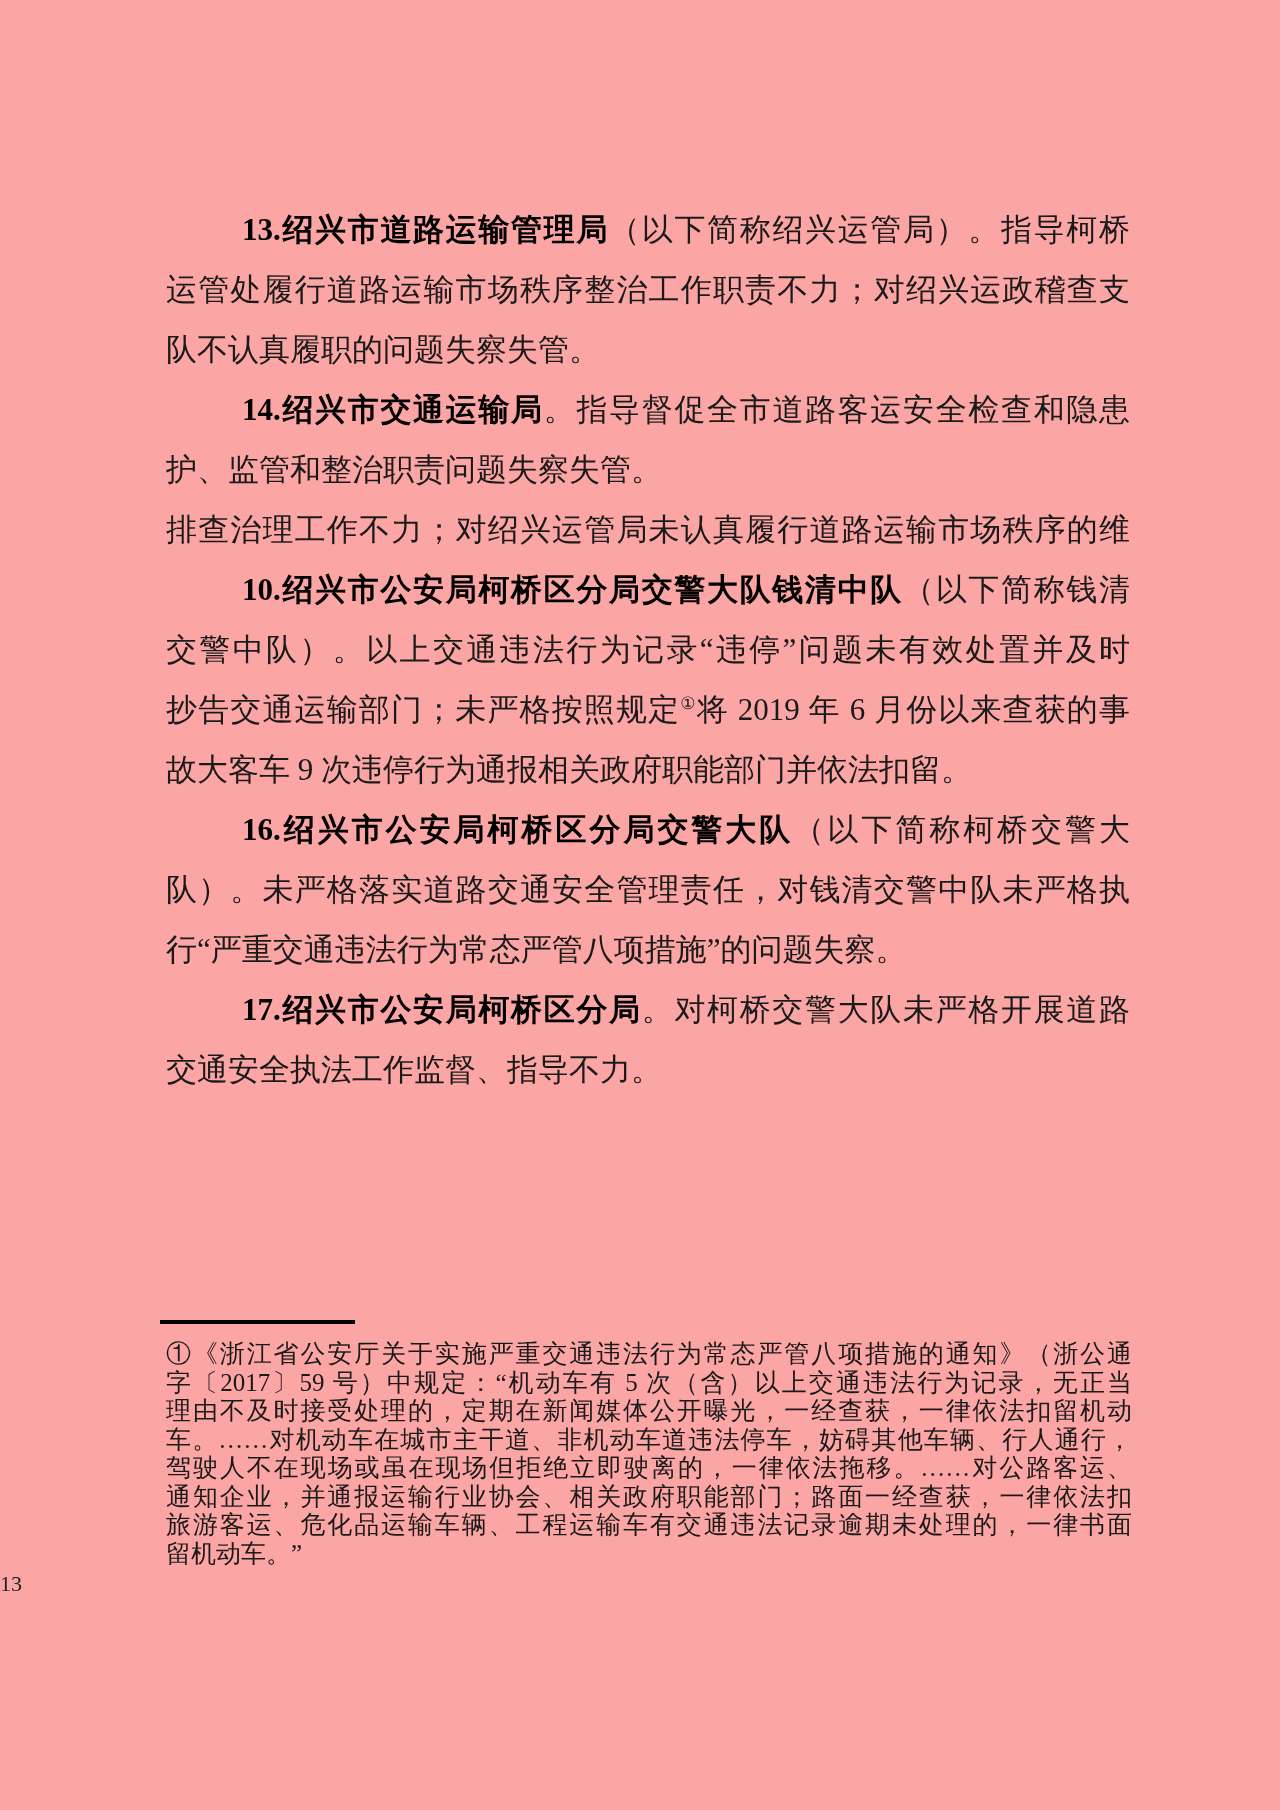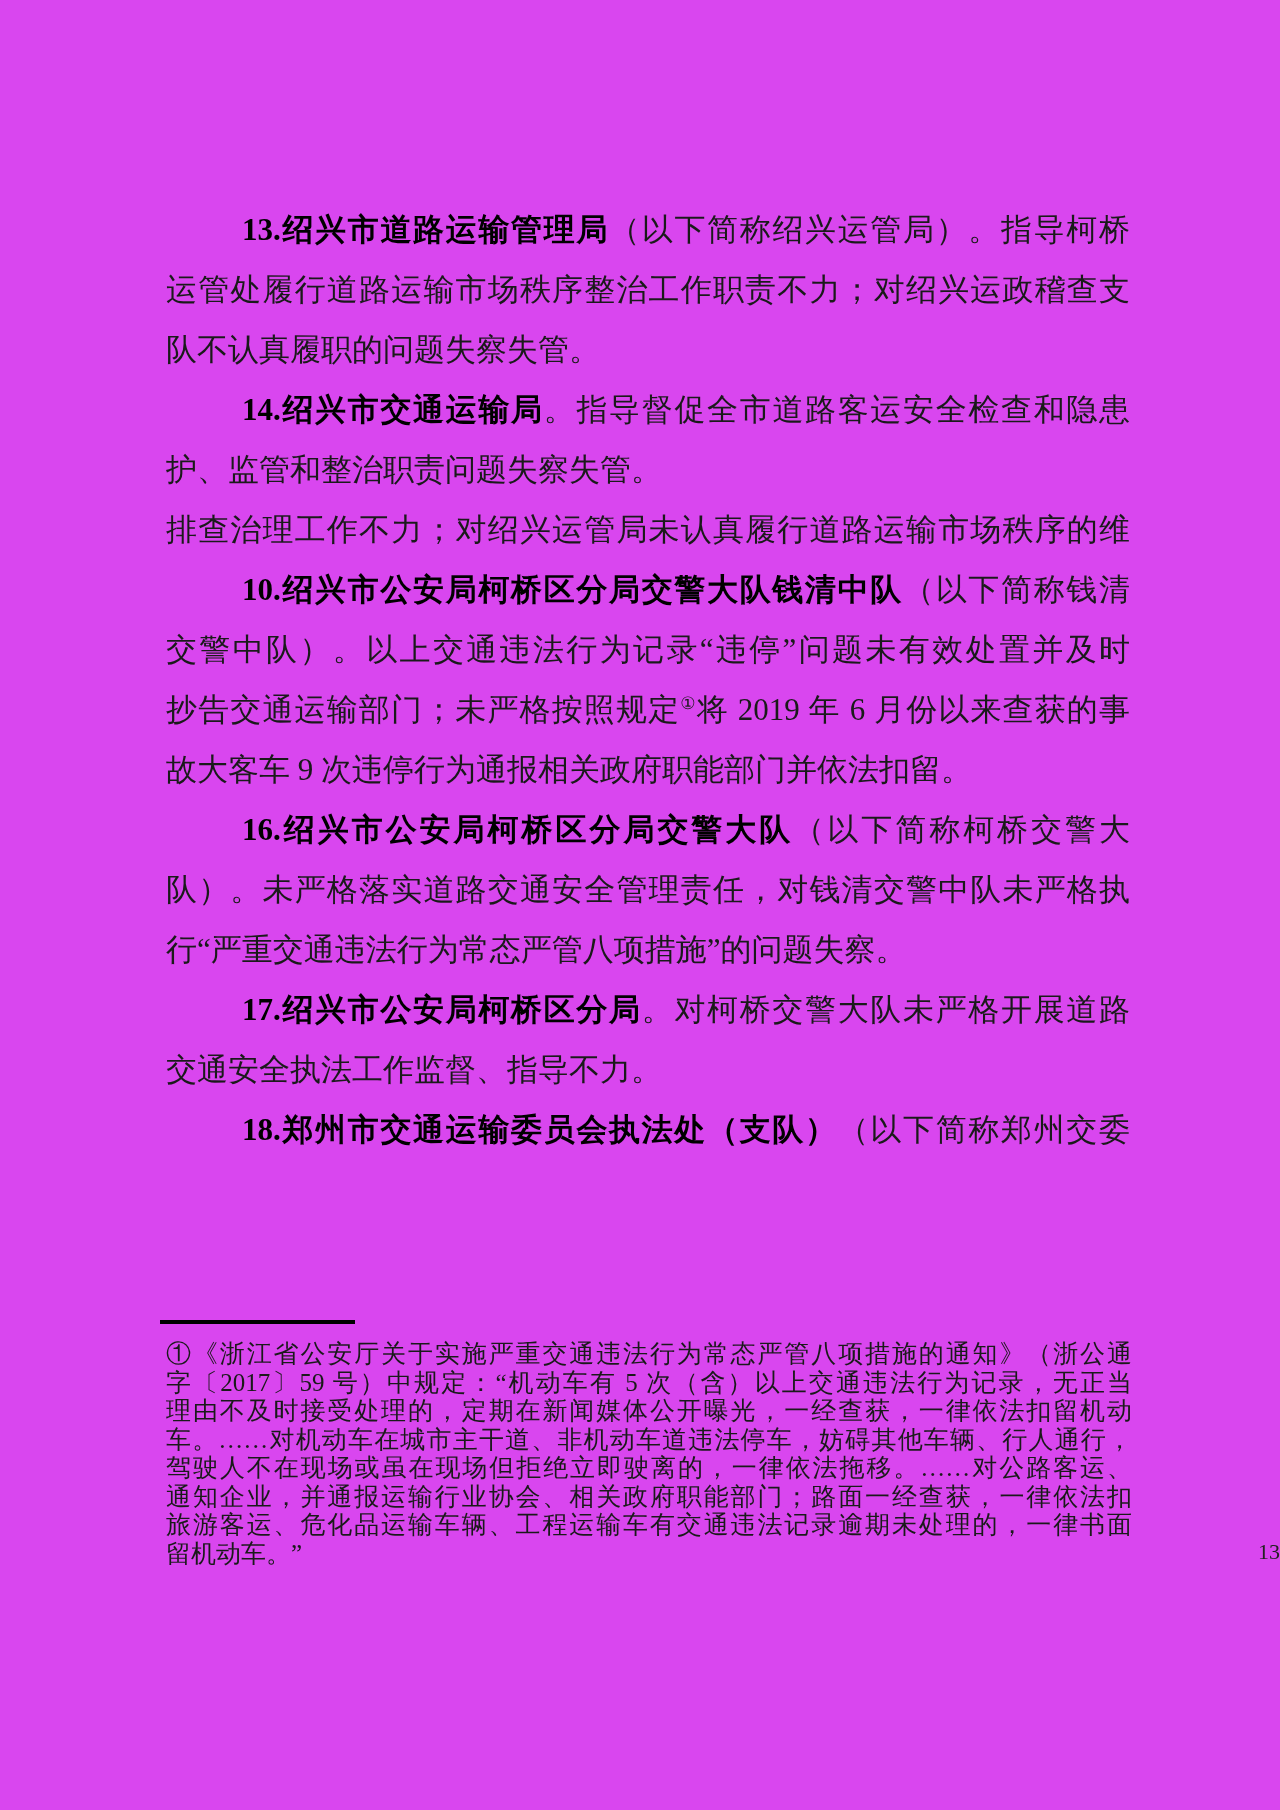--- a/index.html
+++ b/index.html
@@ -1,20 +1,20 @@
 <!DOCTYPE html>
 <html><head>
 <meta charset="utf-8">
 <style>
   html,body{margin:0;padding:0;}
   .page{
     position:relative;
     width:1280px;
     height:1810px;
-    background:#d946ef;
+    background:#fca5a5;
     font-family:"Liberation Serif","DejaVu Serif",serif;
     color:#1a1a1a;
     overflow:hidden;
   }
   .body-block{
     position:absolute;
     top:200px;
     left:166px;
     width:964px;
   }
@@ -62,24 +62,24 @@
     font-size:25px;
     text-align:justify;
     white-space:nowrap;
   }
   .fn-ln.j{
     white-space:normal;
     text-align-last:justify;
   }
   .page-number{
     position:absolute;
-    top:1538px;
+    top:1570px;
     left:0;
     width:1280px;
-    text-align:right;
+    text-align:left;
     font-size:22px;
     line-height:28px;
     color:#222;
   }
 </style>
 </head>
 <body>
 
 <div class="page">
 
@@ -92,21 +92,20 @@
     <div class="ln j"><span>排查治理工作不力；对绍兴运管局未认真履行道路运输市场秩序的维</span></div>
     <div class="ln j ind"><b>10.绍兴市公安局柯桥区分局交警大队钱清中队</b><span>（以下简称钱清</span></div>
     <div class="ln j"><span>交警中队）。以上交通违法行为记录“违停”问题未有效处置并及时</span></div>
     <div class="ln j"><span>抄告交通运输部门；未严格按照规定</span><sup>①</sup><span>将 2019 年 6 月份以来查获的事</span></div>
     <div class="ln"><span>故大客车 9 次违停行为通报相关政府职能部门并依法扣留。</span></div>
     <div class="ln j ind"><b>16.绍兴市公安局柯桥区分局交警大队</b><span>（以下简称柯桥交警大</span></div>
     <div class="ln j"><span>队）。未严格落实道路交通安全管理责任，对钱清交警中队未严格执</span></div>
     <div class="ln"><span>行“严重交通违法行为常态严管八项措施”的问题失察。</span></div>
     <div class="ln j ind"><b>17.绍兴市公安局柯桥区分局</b><span>。对柯桥交警大队未严格开展道路</span></div>
     <div class="ln"><span>交通安全执法工作监督、指导不力。</span></div>
-    <div class="ln j ind"><b>18.郑州市交通运输委员会执法处（支队）</b><span>（以下简称郑州交委</span></div>
   </div>
 
   <div class="fn-rule"></div>
 
   <div class="footnote-block">
     <div class="fn-ln j">①《浙江省公安厅关于实施严重交通违法行为常态严管八项措施的通知》（浙公通</div>
     <div class="fn-ln j">字〔2017〕59 号）中规定：“机动车有 5 次（含）以上交通违法行为记录，无正当</div>
     <div class="fn-ln j">理由不及时接受处理的，定期在新闻媒体公开曝光，一经查获，一律依法扣留机动</div>
     <div class="fn-ln j">车。……对机动车在城市主干道、非机动车道违法停车，妨碍其他车辆、行人通行，</div>
     <div class="fn-ln j">驾驶人不在现场或虽在现场但拒绝立即驶离的，一律依法拖移。……对公路客运、</div>

